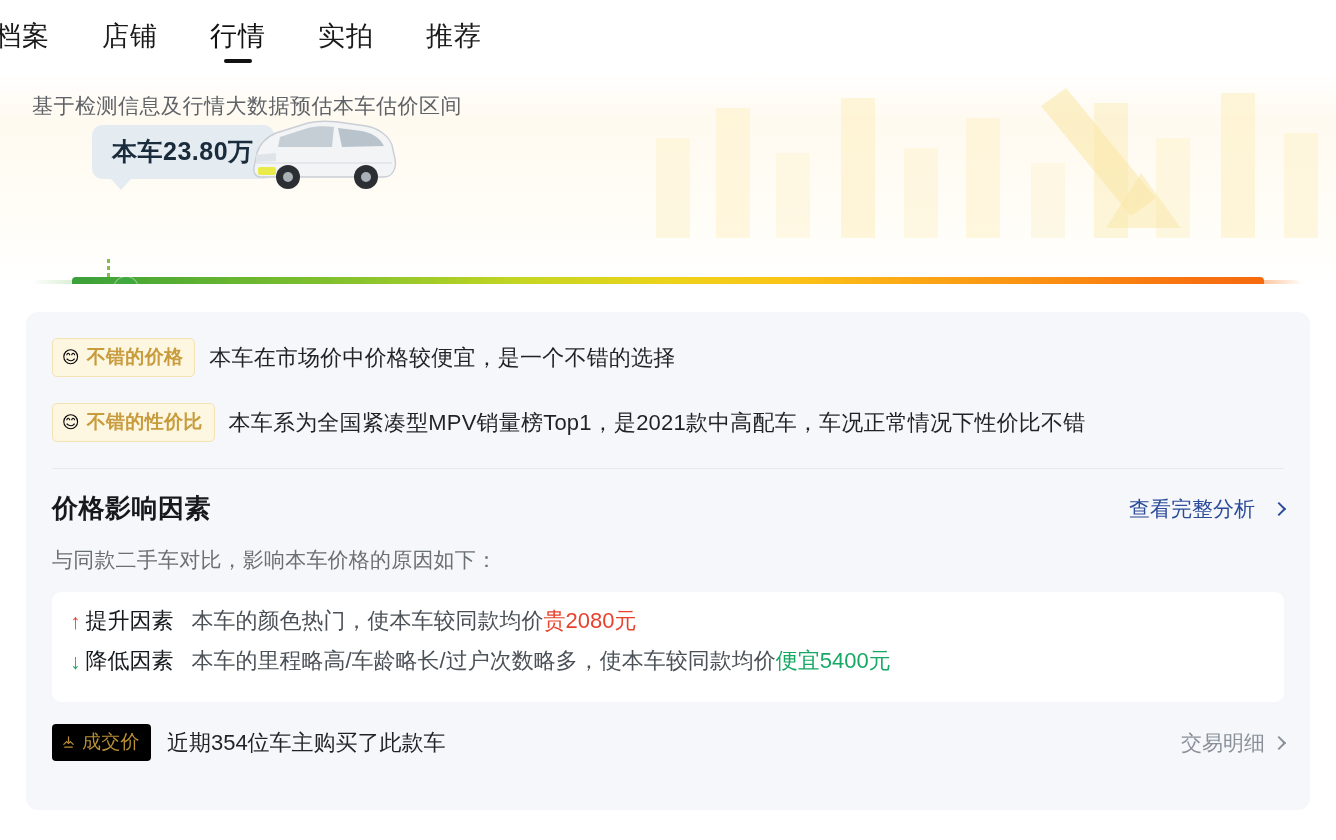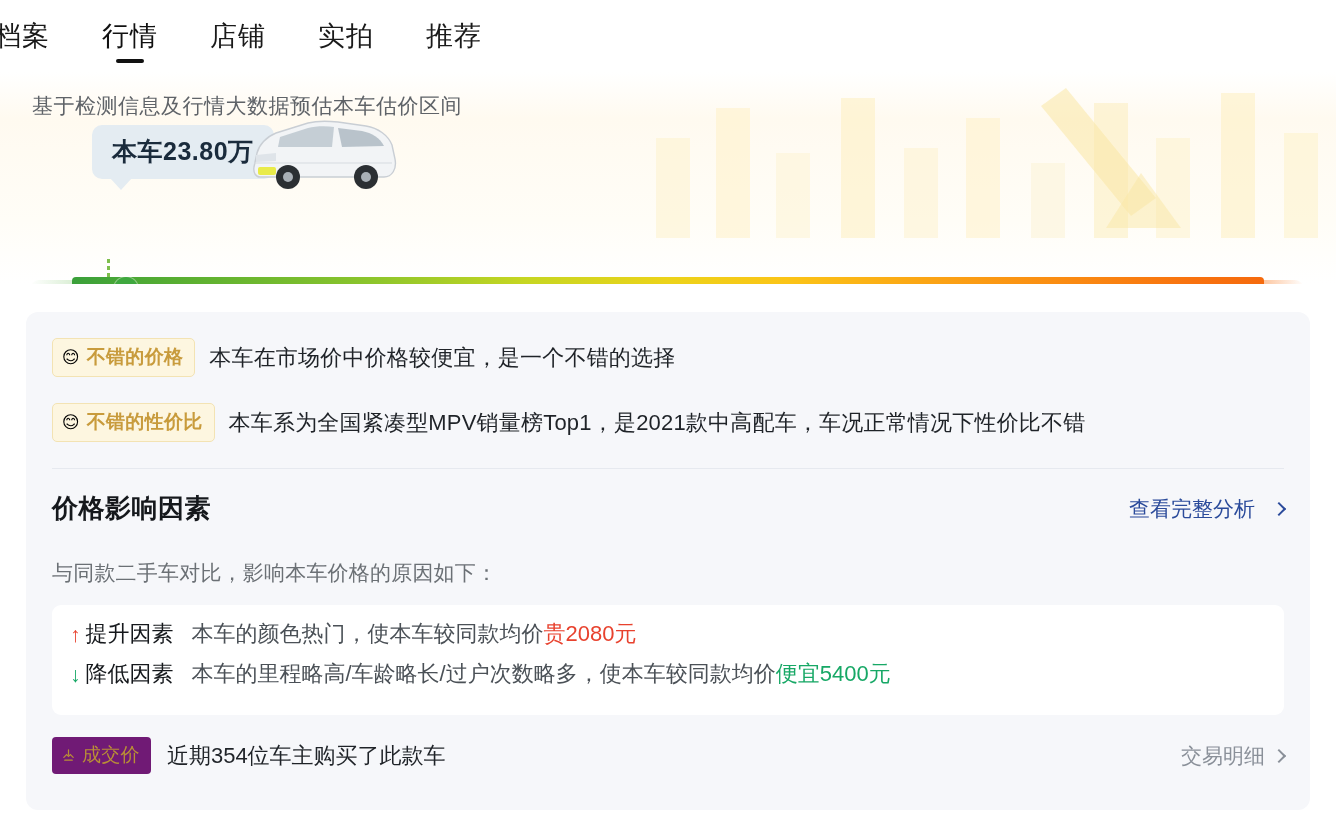--- a/index.html
+++ b/index.html
@@ -134,21 +134,21 @@
   }
   .factors-title { font-size: 26px; color: #15181c; font-weight: bold; letter-spacing: .5px; }
   .full-analysis {
     font-size: 21px; color: #2b4b9b; display: inline-flex; align-items: center; gap: 19px;
     white-space: nowrap;
   }
   .chev { display: inline-block; width: 10px; height: 10px;
           border-top: 2px solid currentColor; border-right: 2px solid currentColor;
           transform: rotate(45deg); }
 
-  .factors-sub { margin-top: 33px; font-size: 21px; color: #6b7075; letter-spacing: .2px; }
+  .factors-sub { margin-top: 20px; font-size: 21px; color: #6b7075; letter-spacing: .2px; }
 
   .factors-box {
     margin-top: 18px; width: 1232px; height: 110px;
     background: #ffffff; border-radius: 9px;
     padding: 14px 0 0 18px;
   }
   .factor-line { display: flex; align-items: center; gap: 0px; margin-bottom: 10px; }
   .arrow-up, .arrow-down { font-size: 21px; line-height: 1; margin-right: 5px; }
   .arrow-up { color: #e8422e; }
   .arrow-down { color: #17a866; }
@@ -157,46 +157,46 @@
   .amt-up { color: #e8422e; }
   .amt-down { color: #17a866; }
 
   .deal-row {
     display: flex; align-items: center; justify-content: space-between;
     margin-top: 22px;
   }
   .deal-left { display: flex; align-items: center; gap: 16px; }
   .deal-tag {
     display: inline-flex; align-items: center; gap: 6px;
-    background: #701a75; border-radius: 4px; padding: 5px 11px 6px 9px;
+    background: #000000; border-radius: 4px; padding: 5px 11px 6px 9px;
     white-space: nowrap;
   }
   .deal-tag-label { font-size: 19px; color: #b98f36; letter-spacing:.3px; }
   .deal-text { font-size: 22px; color: #1f2328; }
   .deal-link {
     font-size: 21px; color: #8a9099; display: inline-flex; align-items: center; gap: 9px;
     white-space: nowrap;
   }
   .emoji { font-size: 17px; line-height: 1; }
 </style>
 </head>
 <body>
 
 <div class="page">
 
   <div class="nav">
     <div class="nav-item">
       <span>档案</span>
     </div>
+    <div class="nav-item">
+      <span>店铺</span>
+    </div>
     <div class="nav-item active">
       <span>行情</span>
       <span class="nav-underline"></span>
-    </div>
-    <div class="nav-item">
-      <span>店铺</span>
     </div>
     <div class="nav-item">
       <span>实拍</span>
     </div>
     <div class="nav-item">
       <span>推荐</span>
     </div>
   </div>
 
   <div class="banner">

